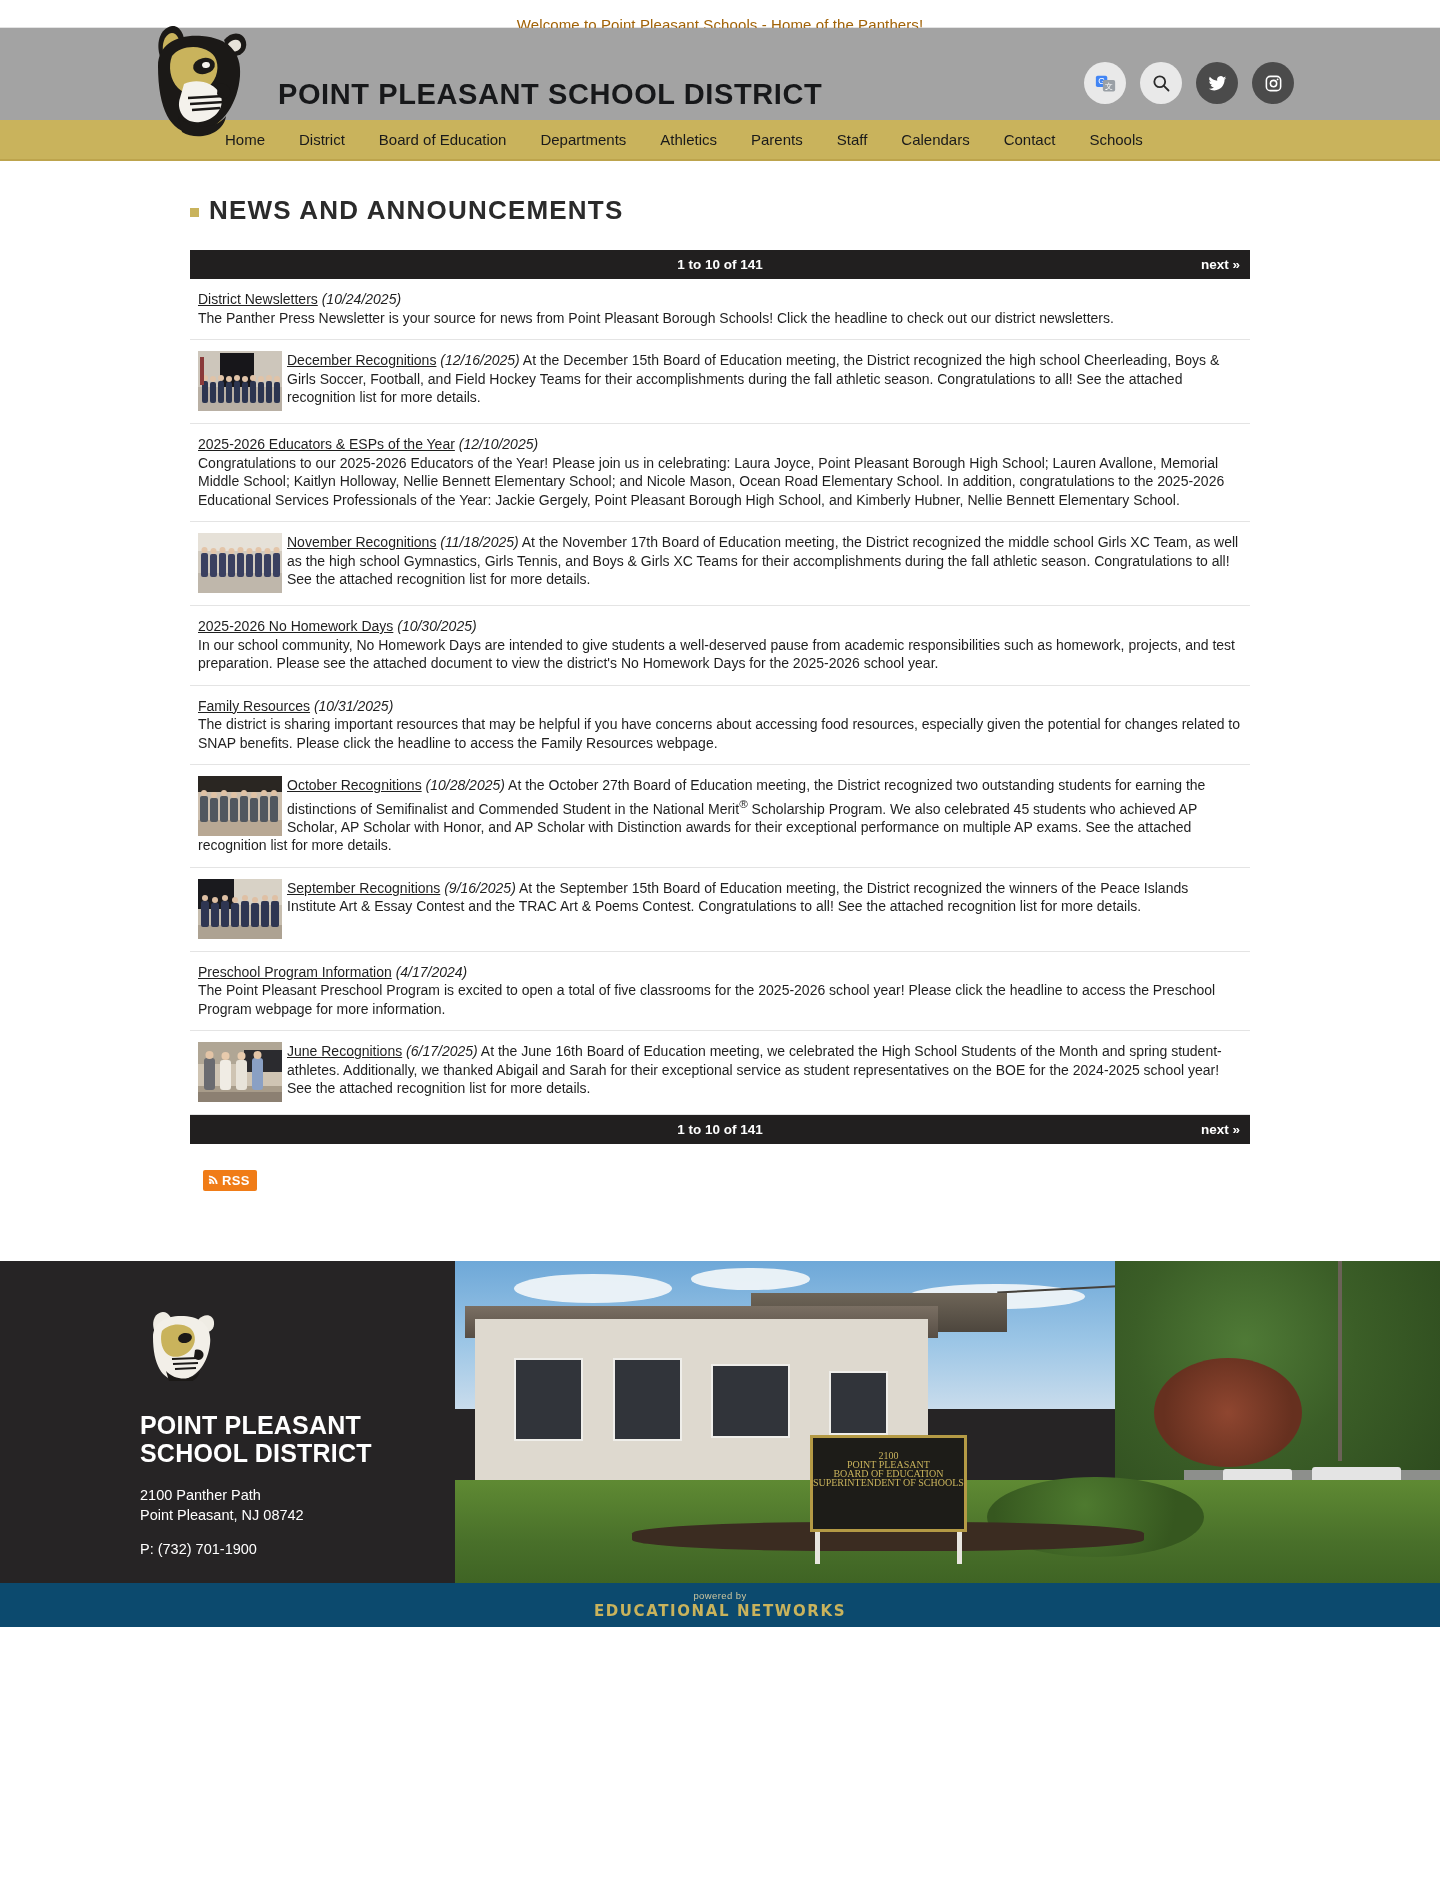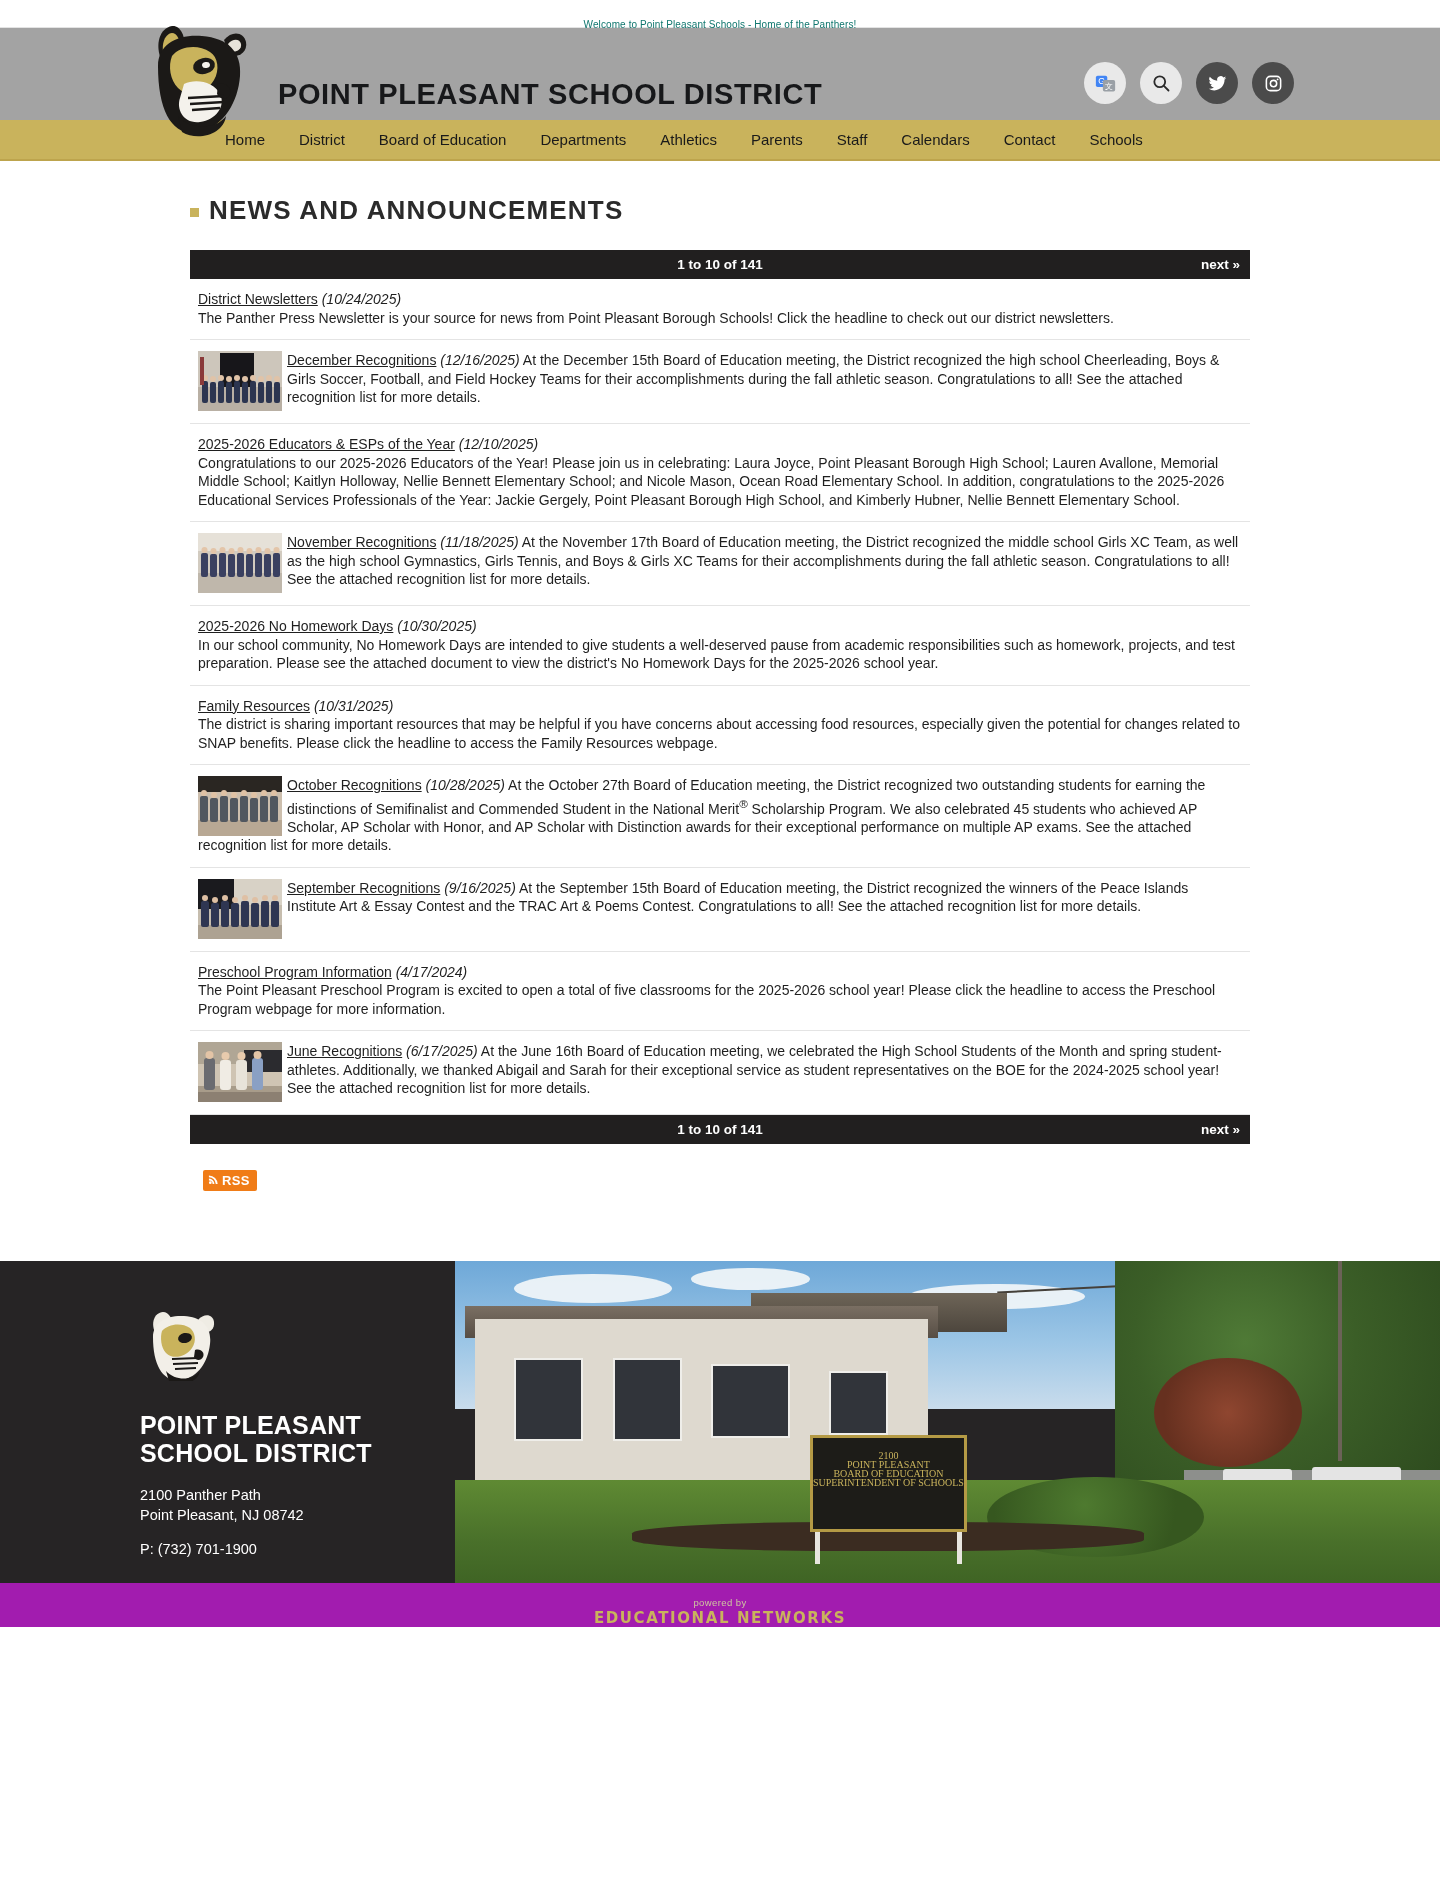--- a/index.html
+++ b/index.html
@@ -14,22 +14,22 @@
   
   .welcome-strip {
     height: 28px;
     border-bottom: 1px solid #e3e3e3;
     display: flex;
     align-items: center;
     justify-content: center;
     background: #ffffff;
   }
   .welcome-strip .welcome-text {
-    font-size: 10px;
-    color: #0f766e;
+    font-size: 15px;
+    color: #a16207;
     letter-spacing: .1px;
     margin-top: 21px;
   }
 
   
   .site-header {
     position: relative;
     height: 92px;
     background: #a3a3a3;
     display: flex;
@@ -260,26 +260,26 @@
   .ph-sign-txt { position:absolute; left:0; right:0; top:14%;
                  color:#c9b35c; font-size:10px; text-align:center; line-height:9px;
                  font-family:"Liberation Serif", serif; }
   .ph-driveway { position:absolute; right:0; bottom:26%; width:26%; height:9%; background:#8d8f8c; }
   .ph-car { position:absolute; background:#e4e4e4; border-radius:3px; }
   .ph-pole { position:absolute; right:10%; top:0; width:4px; height:62%; background:#6b6257; }
   .ph-wire { position:absolute; left:55%; top:6%; width:45%; height:2px;
              background:#45403a; transform:rotate(-3deg); }
 
   .footer-bottom {
-    background: #a21caf;
+    background: #0c4a6e;
     height: 44px;
     display: flex;
     flex-direction: column;
     align-items: center;
-    justify-content: flex-end;
+    justify-content: center;
     gap: 1px;
   }
   .powered-by { font-size: 9.5px; color: #cfc79f; letter-spacing: .4px; }
   .en-name {
     font-size: 15px;
     color: #c9b35c;
     letter-spacing: 1.6px;
     font-weight: 700;
     font-family: "DejaVu Sans", sans-serif;
   }

